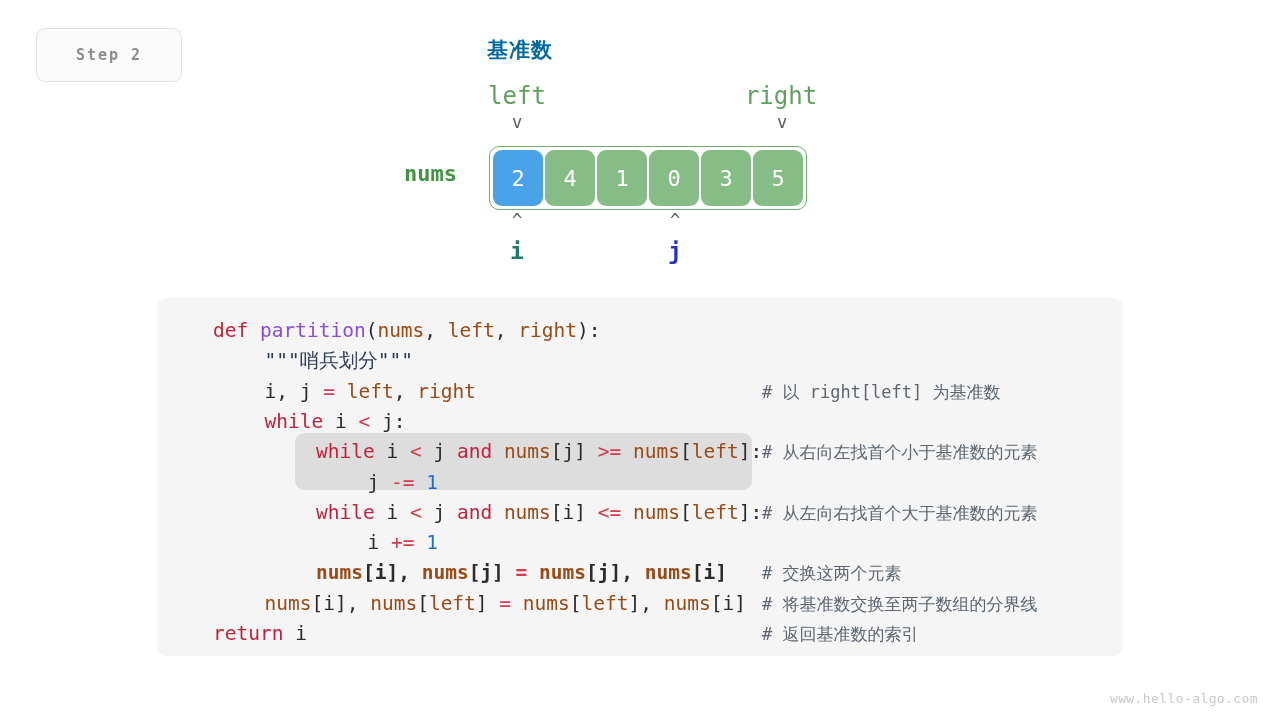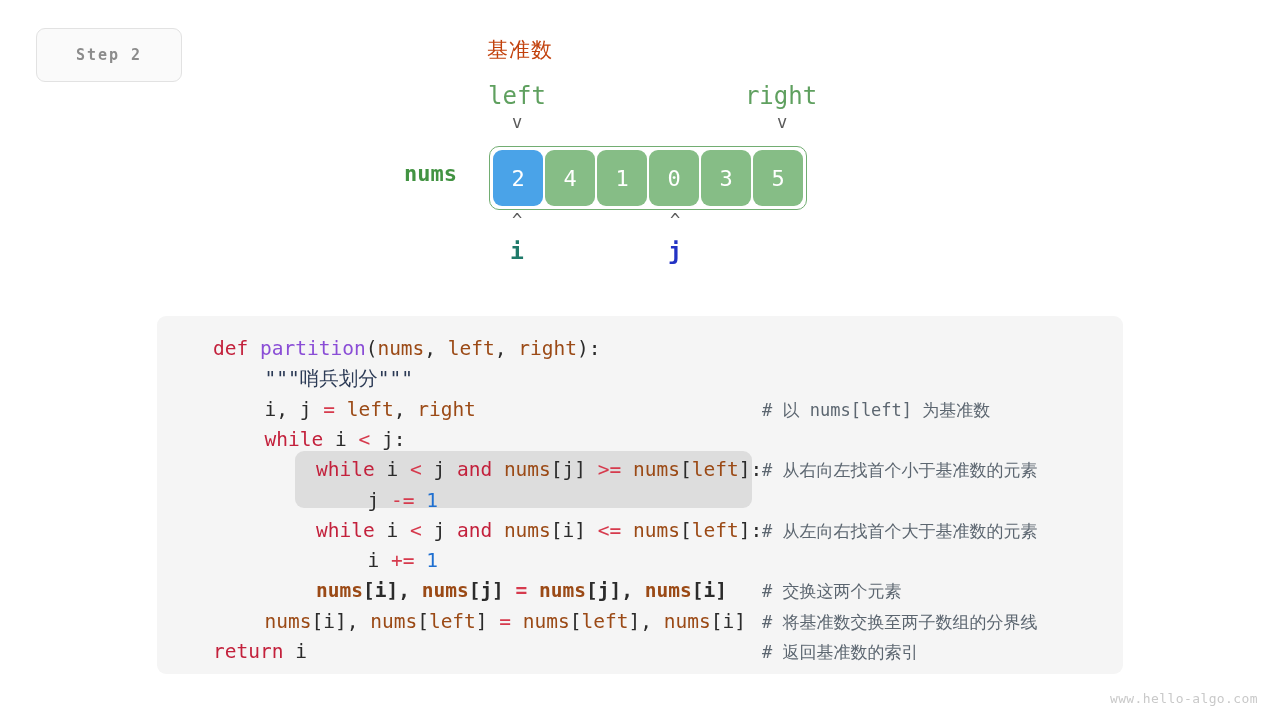--- a/index.html
+++ b/index.html
@@ -43,22 +43,22 @@
     left: 0;
     top: 0;
     width: 1280px;
     height: 280px;
   }
   .pivot-label {
     position: absolute;
     left: 487px;
     top: 36px;
     font-size: 21px;
-    font-weight: normal;
-    color: #c2410c;
+    font-weight: bold;
+    color: #0369a1;
     letter-spacing: 1px;
     font-family: "DejaVu Sans", sans-serif;
   }
   .bound-label {
     position: absolute;
     font-family: "DejaVu Sans Mono", monospace;
     font-size: 24px;
     color: #5fa05f;
     top: 82px;
     text-align: center;
@@ -124,21 +124,21 @@
     justify-content: center;
     font-family: "DejaVu Sans Mono", monospace;
     font-size: 22px;
   }
   .cell.pivot { background: #4aa3e8; }
 
   
   #code-block {
     position: absolute;
     left: 157px;
-    top: 316px;
+    top: 298px;
     width: 966px;
     height: 358px;
     background: #f5f5f5;
     border-radius: 9px;
   }
   #code-inner {
     position: absolute;
     left: 0;
     top: 0;
     width: 100%;
@@ -233,21 +233,21 @@
       <div class="code-line" style="top: 48.3px; padding-left: 51.5px;"><span class="t-str">"""哨兵划分"""</span></div>
       <div class="code-line" style="top: 78.6px; padding-left: 51.5px;"><span class="t-pl">i</span><span class="t-pl">, </span><span class="t-pl">j </span><span class="t-op">= </span><span class="t-var">left</span><span class="t-pl">, </span><span class="t-var">right</span></div>
       <div class="code-line" style="top: 108.9px; padding-left: 51.5px;"><span class="t-kw">while </span><span class="t-pl">i </span><span class="t-op">&lt; </span><span class="t-pl">j:</span></div>
       <div class="code-line" style="top: 139.2px; padding-left: 103px;"><span class="t-kw">while </span><span class="t-pl">i </span><span class="t-op">&lt; </span><span class="t-pl">j </span><span class="t-kw">and </span><span class="t-var">nums</span><span class="t-pl">[j] </span><span class="t-op">&gt;= </span><span class="t-var">nums</span><span class="t-pl">[</span><span class="t-var">left</span><span class="t-pl">]:</span></div>
       <div class="code-line" style="top: 169.5px; padding-left: 154.5px;"><span class="t-pl">j </span><span class="t-op">-= </span><span class="t-num">1</span></div>
       <div class="code-line" style="top: 199.8px; padding-left: 103px;"><span class="t-kw">while </span><span class="t-pl">i </span><span class="t-op">&lt; </span><span class="t-pl">j </span><span class="t-kw">and </span><span class="t-var">nums</span><span class="t-pl">[i] </span><span class="t-op">&lt;= </span><span class="t-var">nums</span><span class="t-pl">[</span><span class="t-var">left</span><span class="t-pl">]:</span></div>
       <div class="code-line" style="top: 230.1px; padding-left: 154.5px;"><span class="t-pl">i </span><span class="t-op">+= </span><span class="t-num">1</span></div>
       <div class="code-line" style="top: 260.4px; padding-left: 103px; font-weight: bold;"><span class="t-var">nums</span><span class="t-pl">[i], </span><span class="t-var">nums</span><span class="t-pl">[j] </span><span class="t-op">= </span><span class="t-var">nums</span><span class="t-pl">[j], </span><span class="t-var">nums</span><span class="t-pl">[i]</span></div>
       <div class="code-line" style="top: 290.7px; padding-left: 51.5px;"><span class="t-var">nums</span><span class="t-pl">[i], </span><span class="t-var">nums</span><span class="t-pl">[</span><span class="t-var">left</span><span class="t-pl">] </span><span class="t-op">= </span><span class="t-var">nums</span><span class="t-pl">[</span><span class="t-var">left</span><span class="t-pl">], </span><span class="t-var">nums</span><span class="t-pl">[i]</span></div>
       <div class="code-line" style="top: 321px; padding-left: 0px;"><span class="t-kw">return </span><span class="t-pl">i</span></div>
-      <div class="comment-col" style="top: 78.6px;"># 以 nums[left] 为基准数</div>
+      <div class="comment-col" style="top: 78.6px;"># 以 right[left] 为基准数</div>
       <div class="comment-col" style="top: 199.8px;"># 从左向右找首个大于基准数的元素</div>
       <div class="comment-col" style="top: 139.2px;"># 从右向左找首个小于基准数的元素</div>
       <div class="comment-col" style="top: 290.7px;"># 将基准数交换至两子数组的分界线</div>
       <div class="comment-col" style="top: 260.4px;"># 交换这两个元素</div>
       <div class="comment-col" style="top: 321px;"># 返回基准数的索引</div>
     </div>
 </div>
 
 <div id="watermark">www.hello-algo.com</div>
 

